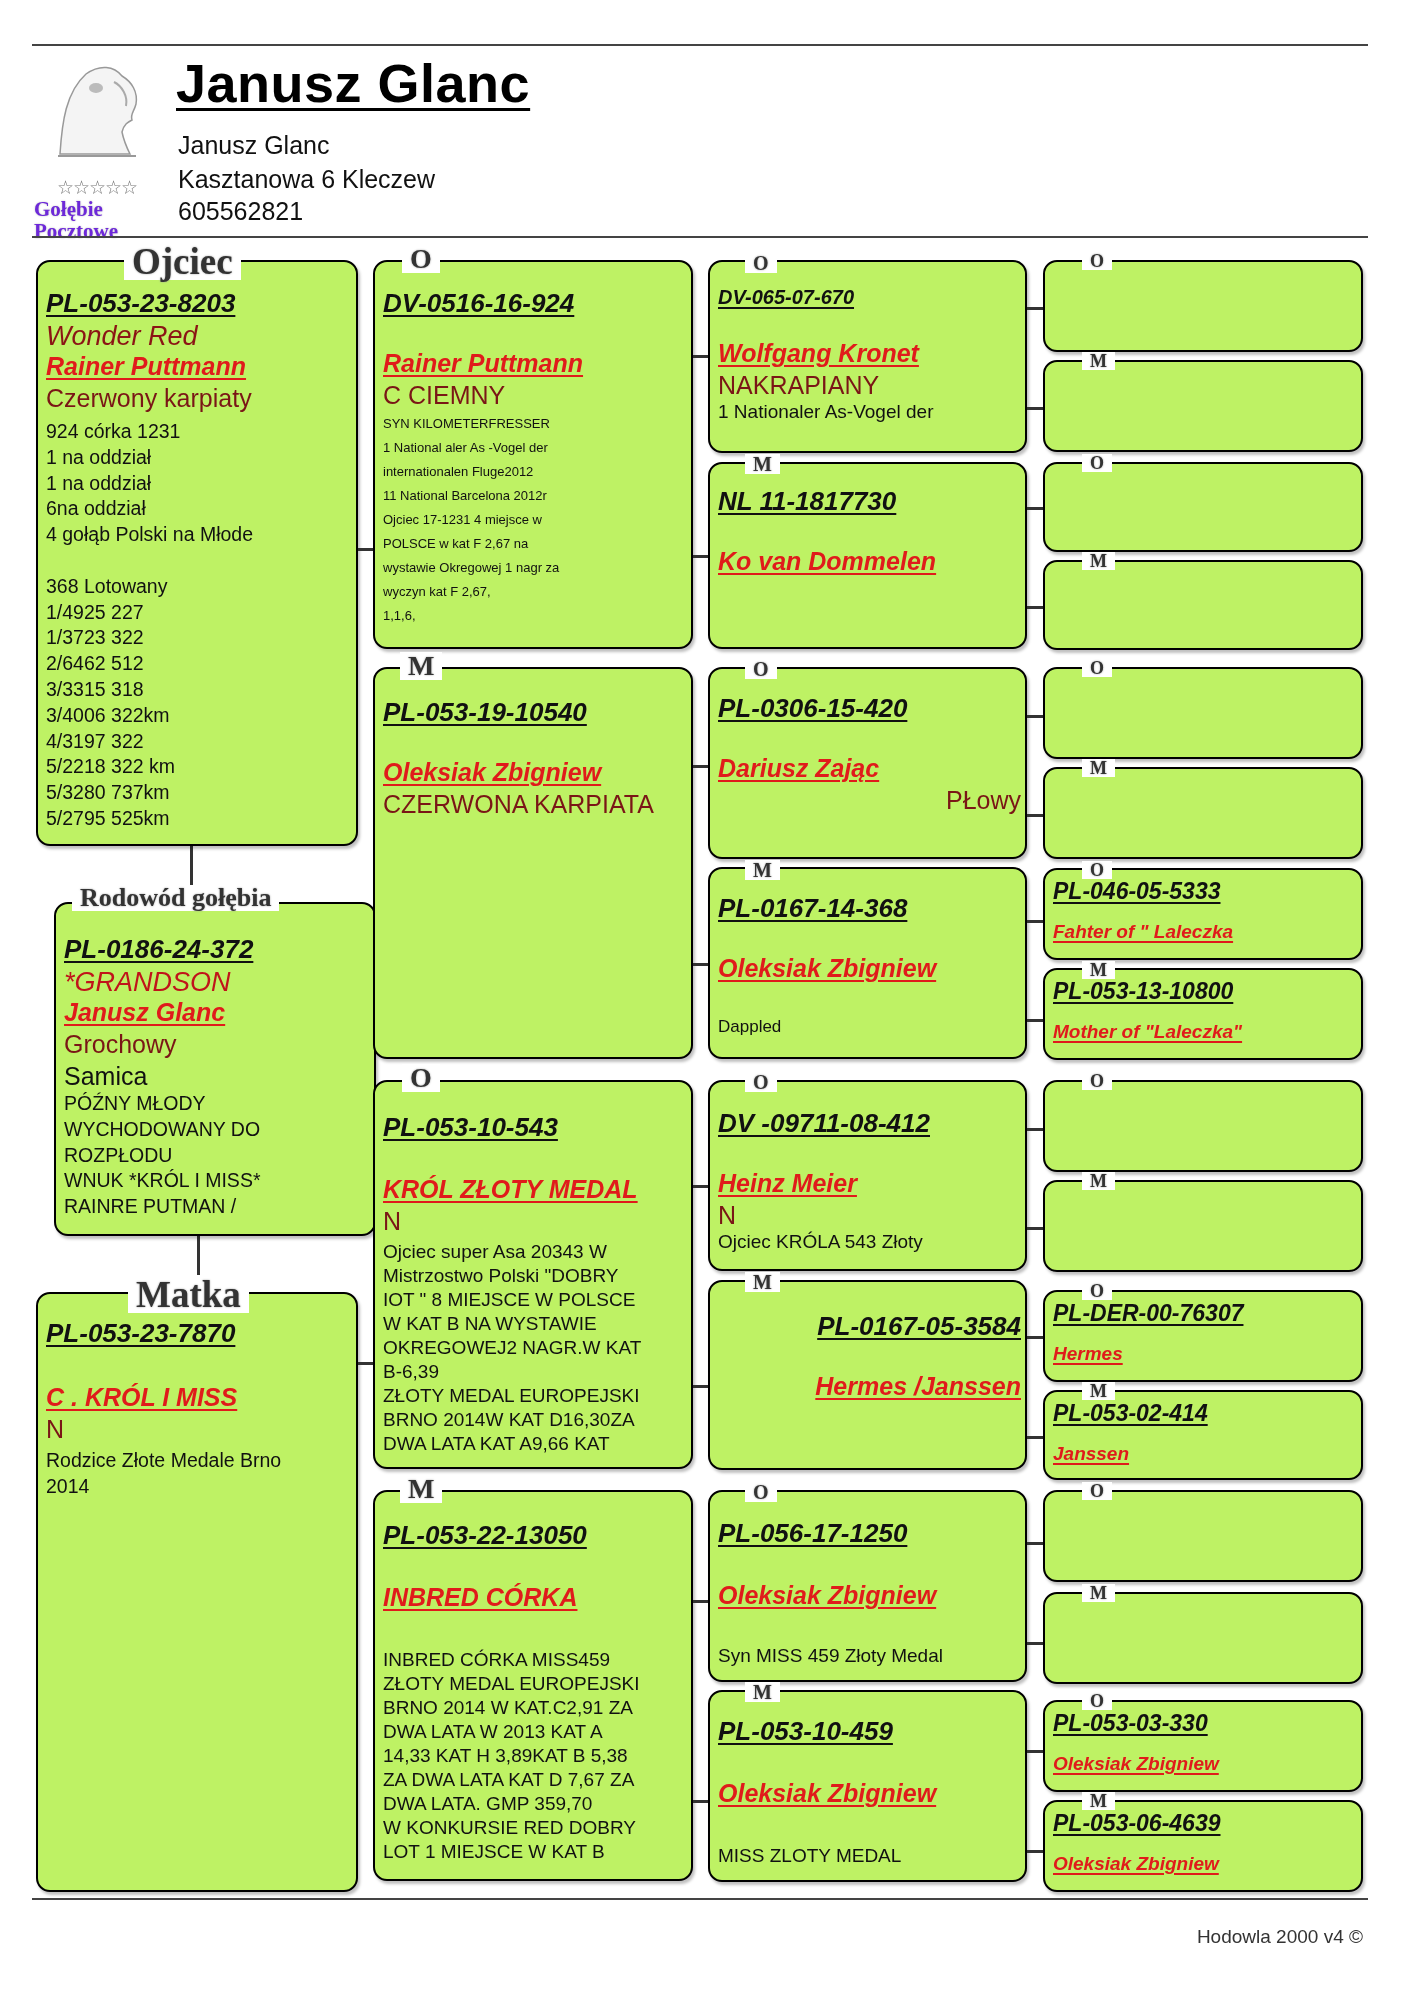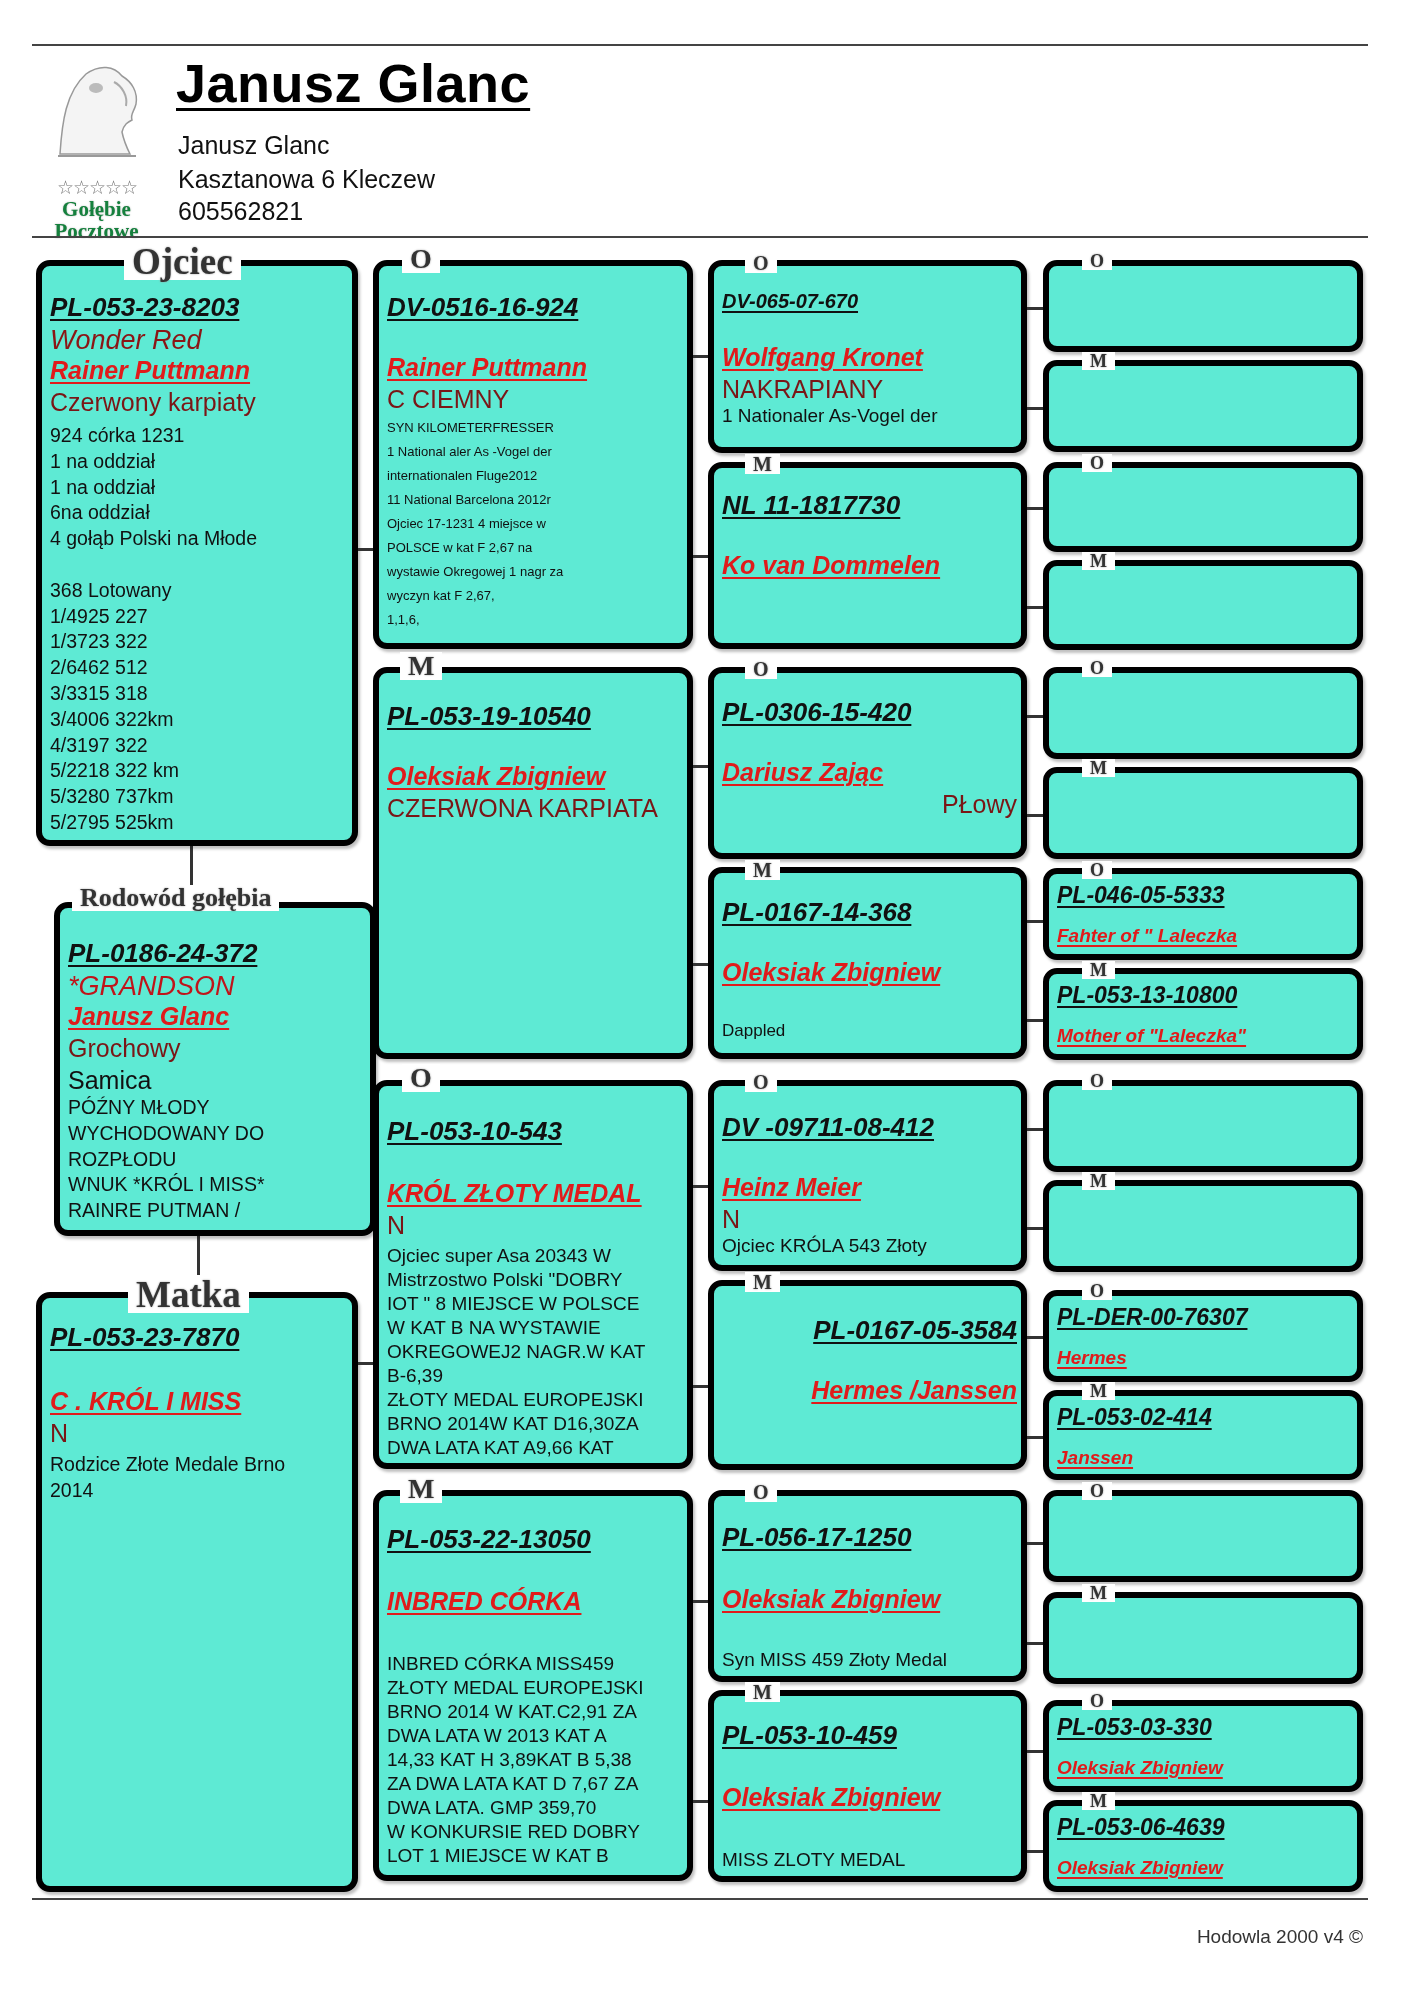--- a/index.html
+++ b/index.html
@@ -1,24 +1,24 @@
 <!DOCTYPE html>
 <html><head>
 <meta charset="utf-8">
 <style>
   html, body { margin:0; padding:0; background:#ffffff; }
   body { width:1401px; height:2000px; position:relative; overflow:hidden; font-family:"Liberation Sans", sans-serif; color:#111; }
   .rule { position:absolute; height:2px; background:#444; }
   .logo { position:absolute; left:34px; top:58px; width:125px; height:170px; }
   .logo .head { position:absolute; left:18px; top:4px; width:92px; height:100px; }
   .logo .stars { position:absolute; left:2px; top:118px; width:122px; text-align:center; font-size:19px; color:#777; letter-spacing:-1px; font-family:"DejaVu Sans", sans-serif; }
-  .logo .brand { position:absolute; left:0; width:125px; text-align:center; font-family:"Liberation Serif", serif; font-weight:bold; color:#15803d; font-size:21px; line-height:22px; text-shadow:0 0 2px #bbb; }
+  .logo .brand { position:absolute; left:0; width:125px; text-align:left; font-family:"Liberation Serif", serif; font-weight:bold; color:#6d28d9; font-size:21px; line-height:22px; text-shadow:0 0 2px #bbb; }
   .title { position:absolute; left:176px; top:52px; font-size:54px; font-weight:bold; text-decoration:underline; text-decoration-thickness:3px; text-underline-offset:6px; color:#000; letter-spacing:0.5px; }
   .addr { position:absolute; left:178px; font-size:25px; color:#111; }
-  .box { position:absolute; border:6px solid #000000; border-radius:14px; background:#5eead4; box-shadow:2px 3px 3px rgba(0,0,0,0.25); box-sizing:border-box; overflow:hidden; }
+  .box { position:absolute; border:2px solid #000000; border-radius:14px; background:#bef264; box-shadow:2px 3px 3px rgba(0,0,0,0.25); box-sizing:border-box; overflow:hidden; }
   .legend { position:absolute; background:#fff; font-family:"Liberation Serif", serif; font-weight:bold; color:#333; padding:0 8px; line-height:1; text-shadow:0 0 2px #999; }
   .ring { font-family:"Liberation Sans", sans-serif; font-weight:bold; font-style:italic; text-decoration:underline; text-decoration-thickness:2px; text-underline-offset:3px; color:#111; white-space:nowrap; }
   .breeder { font-weight:bold; font-style:italic; text-decoration:underline; text-decoration-thickness:2px; text-underline-offset:3px; color:#e01b1b; white-space:nowrap; }
   .name { font-style:italic; color:#8b1515; }
   .color { color:#7a1616; }
   .notes { color:#111; white-space:pre-line; }
   .content { position:absolute; left:8px; right:4px; }
   .vline { position:absolute; width:3px; background:#333; }
   .hline { position:absolute; height:3px; background:#333; }
   .footer { position:absolute; right:38px; top:1926px; font-size:19px; color:#333; }

